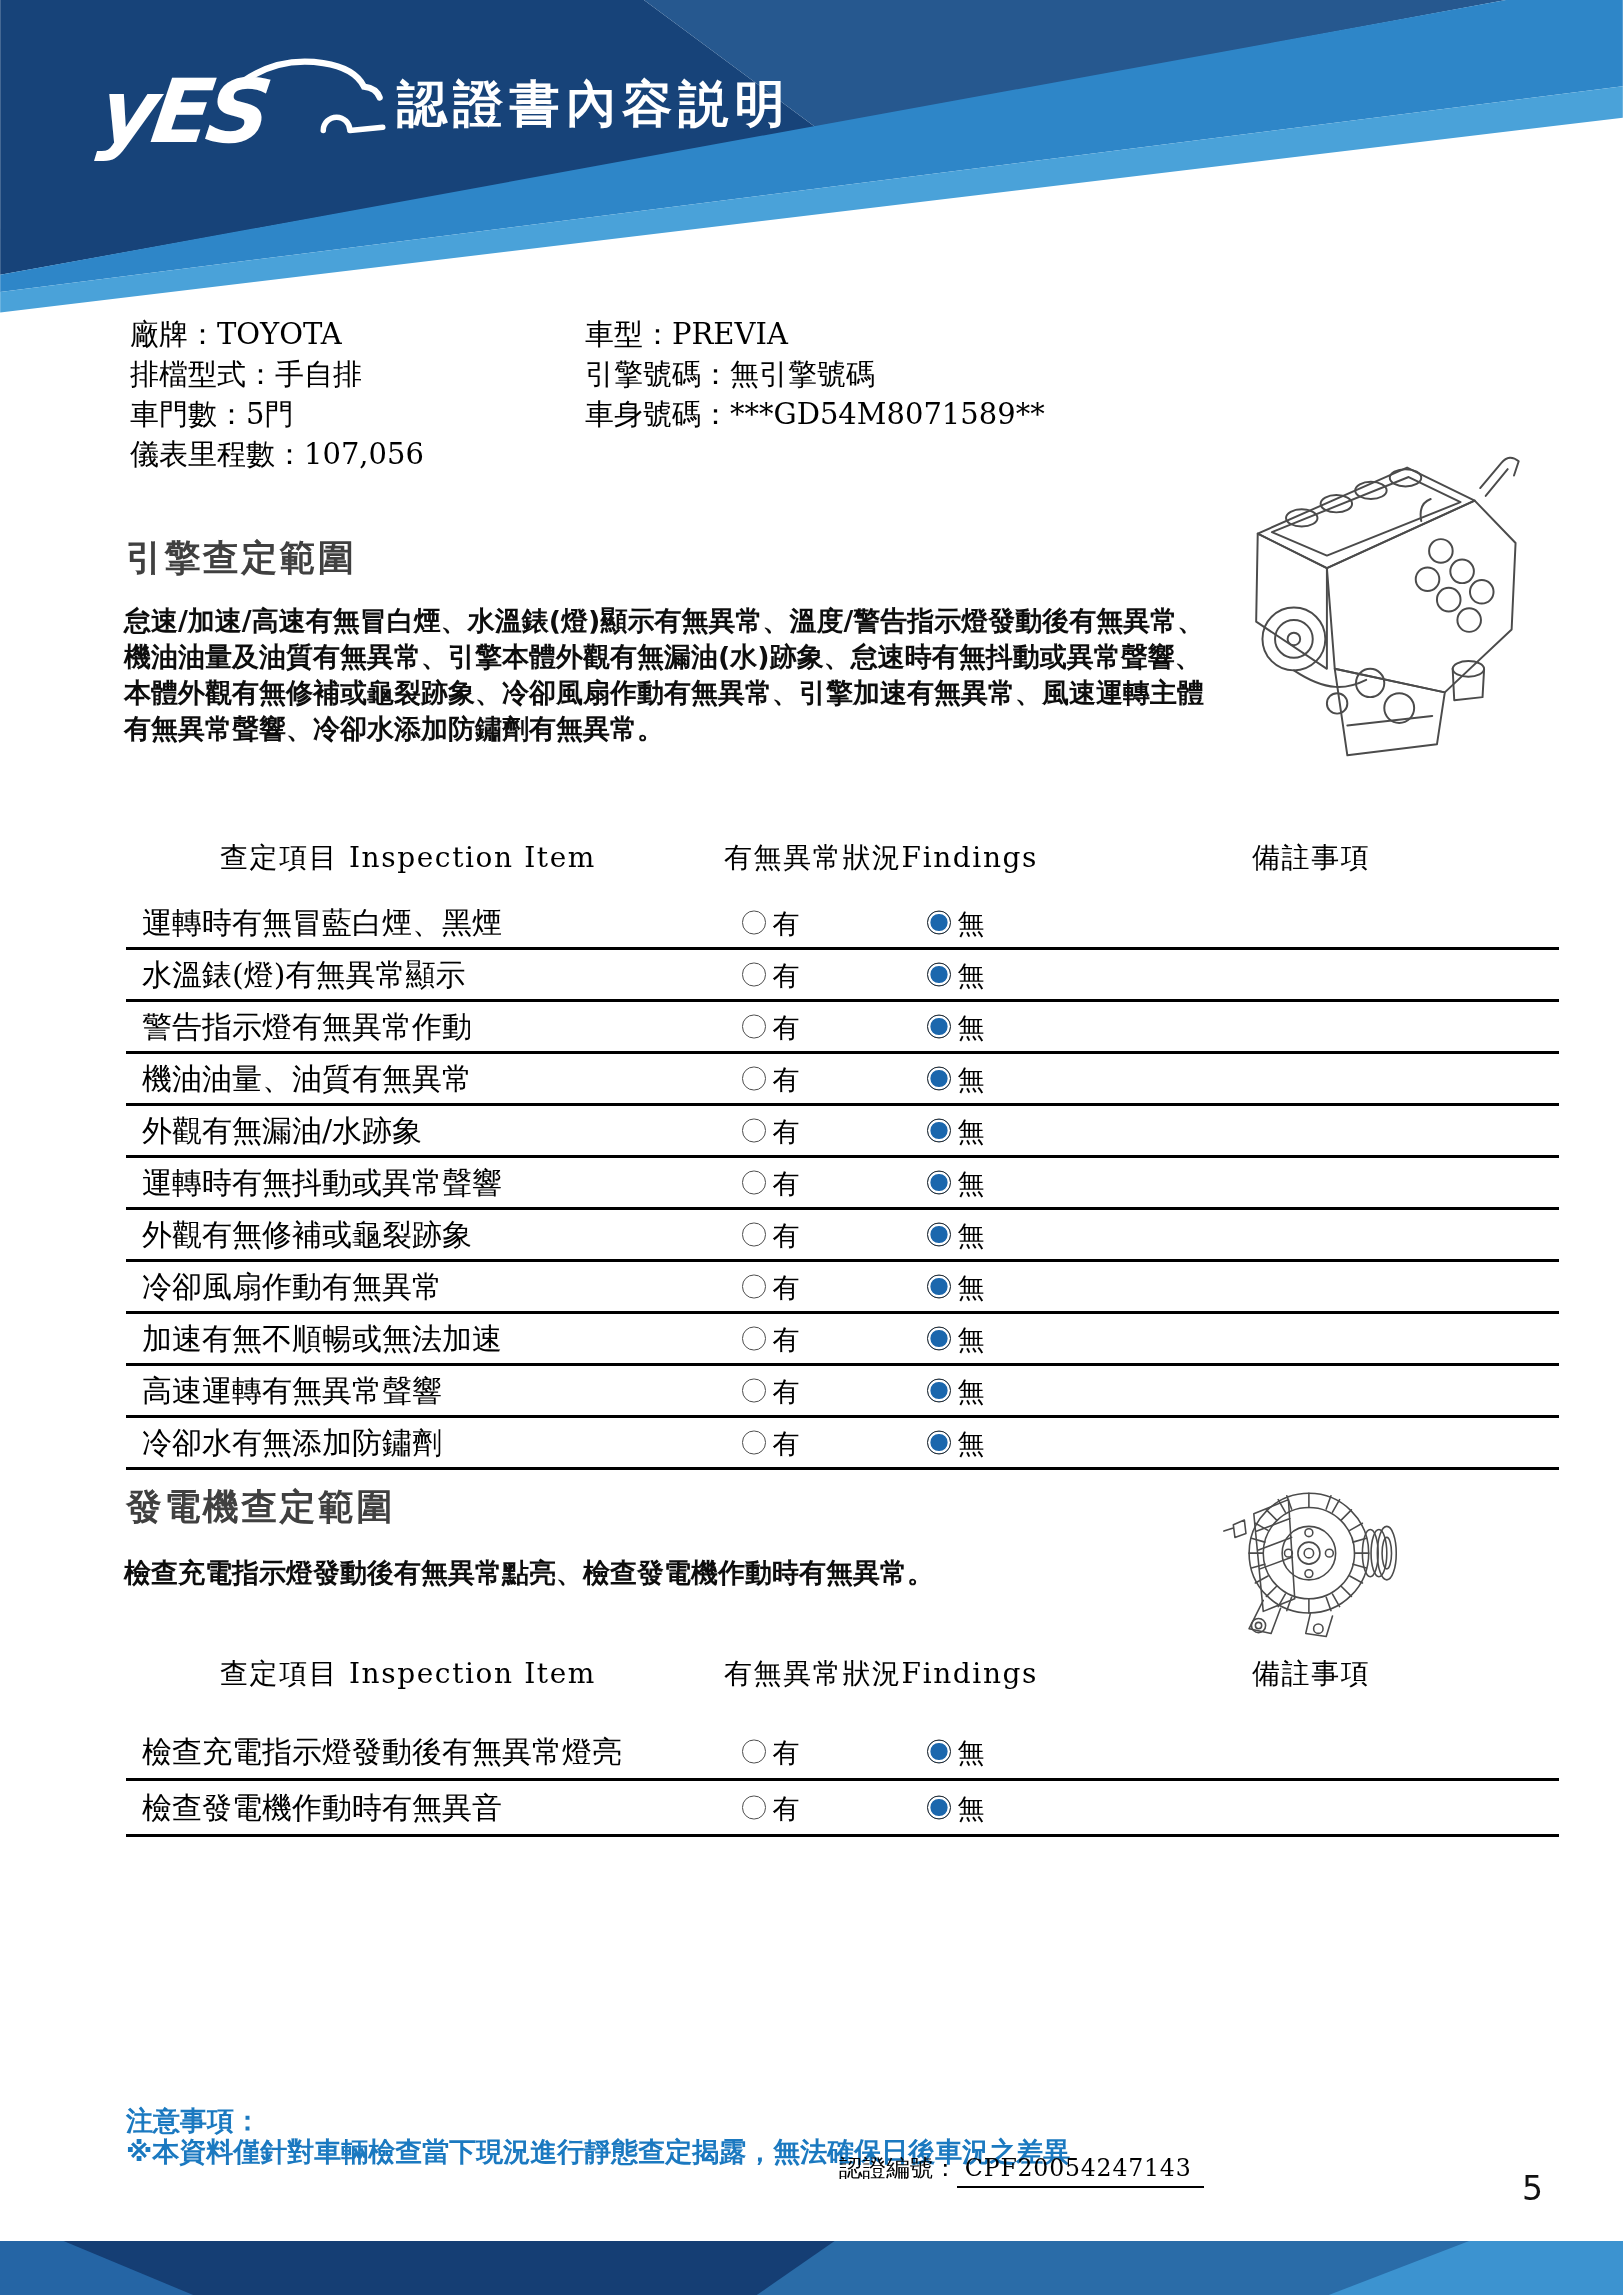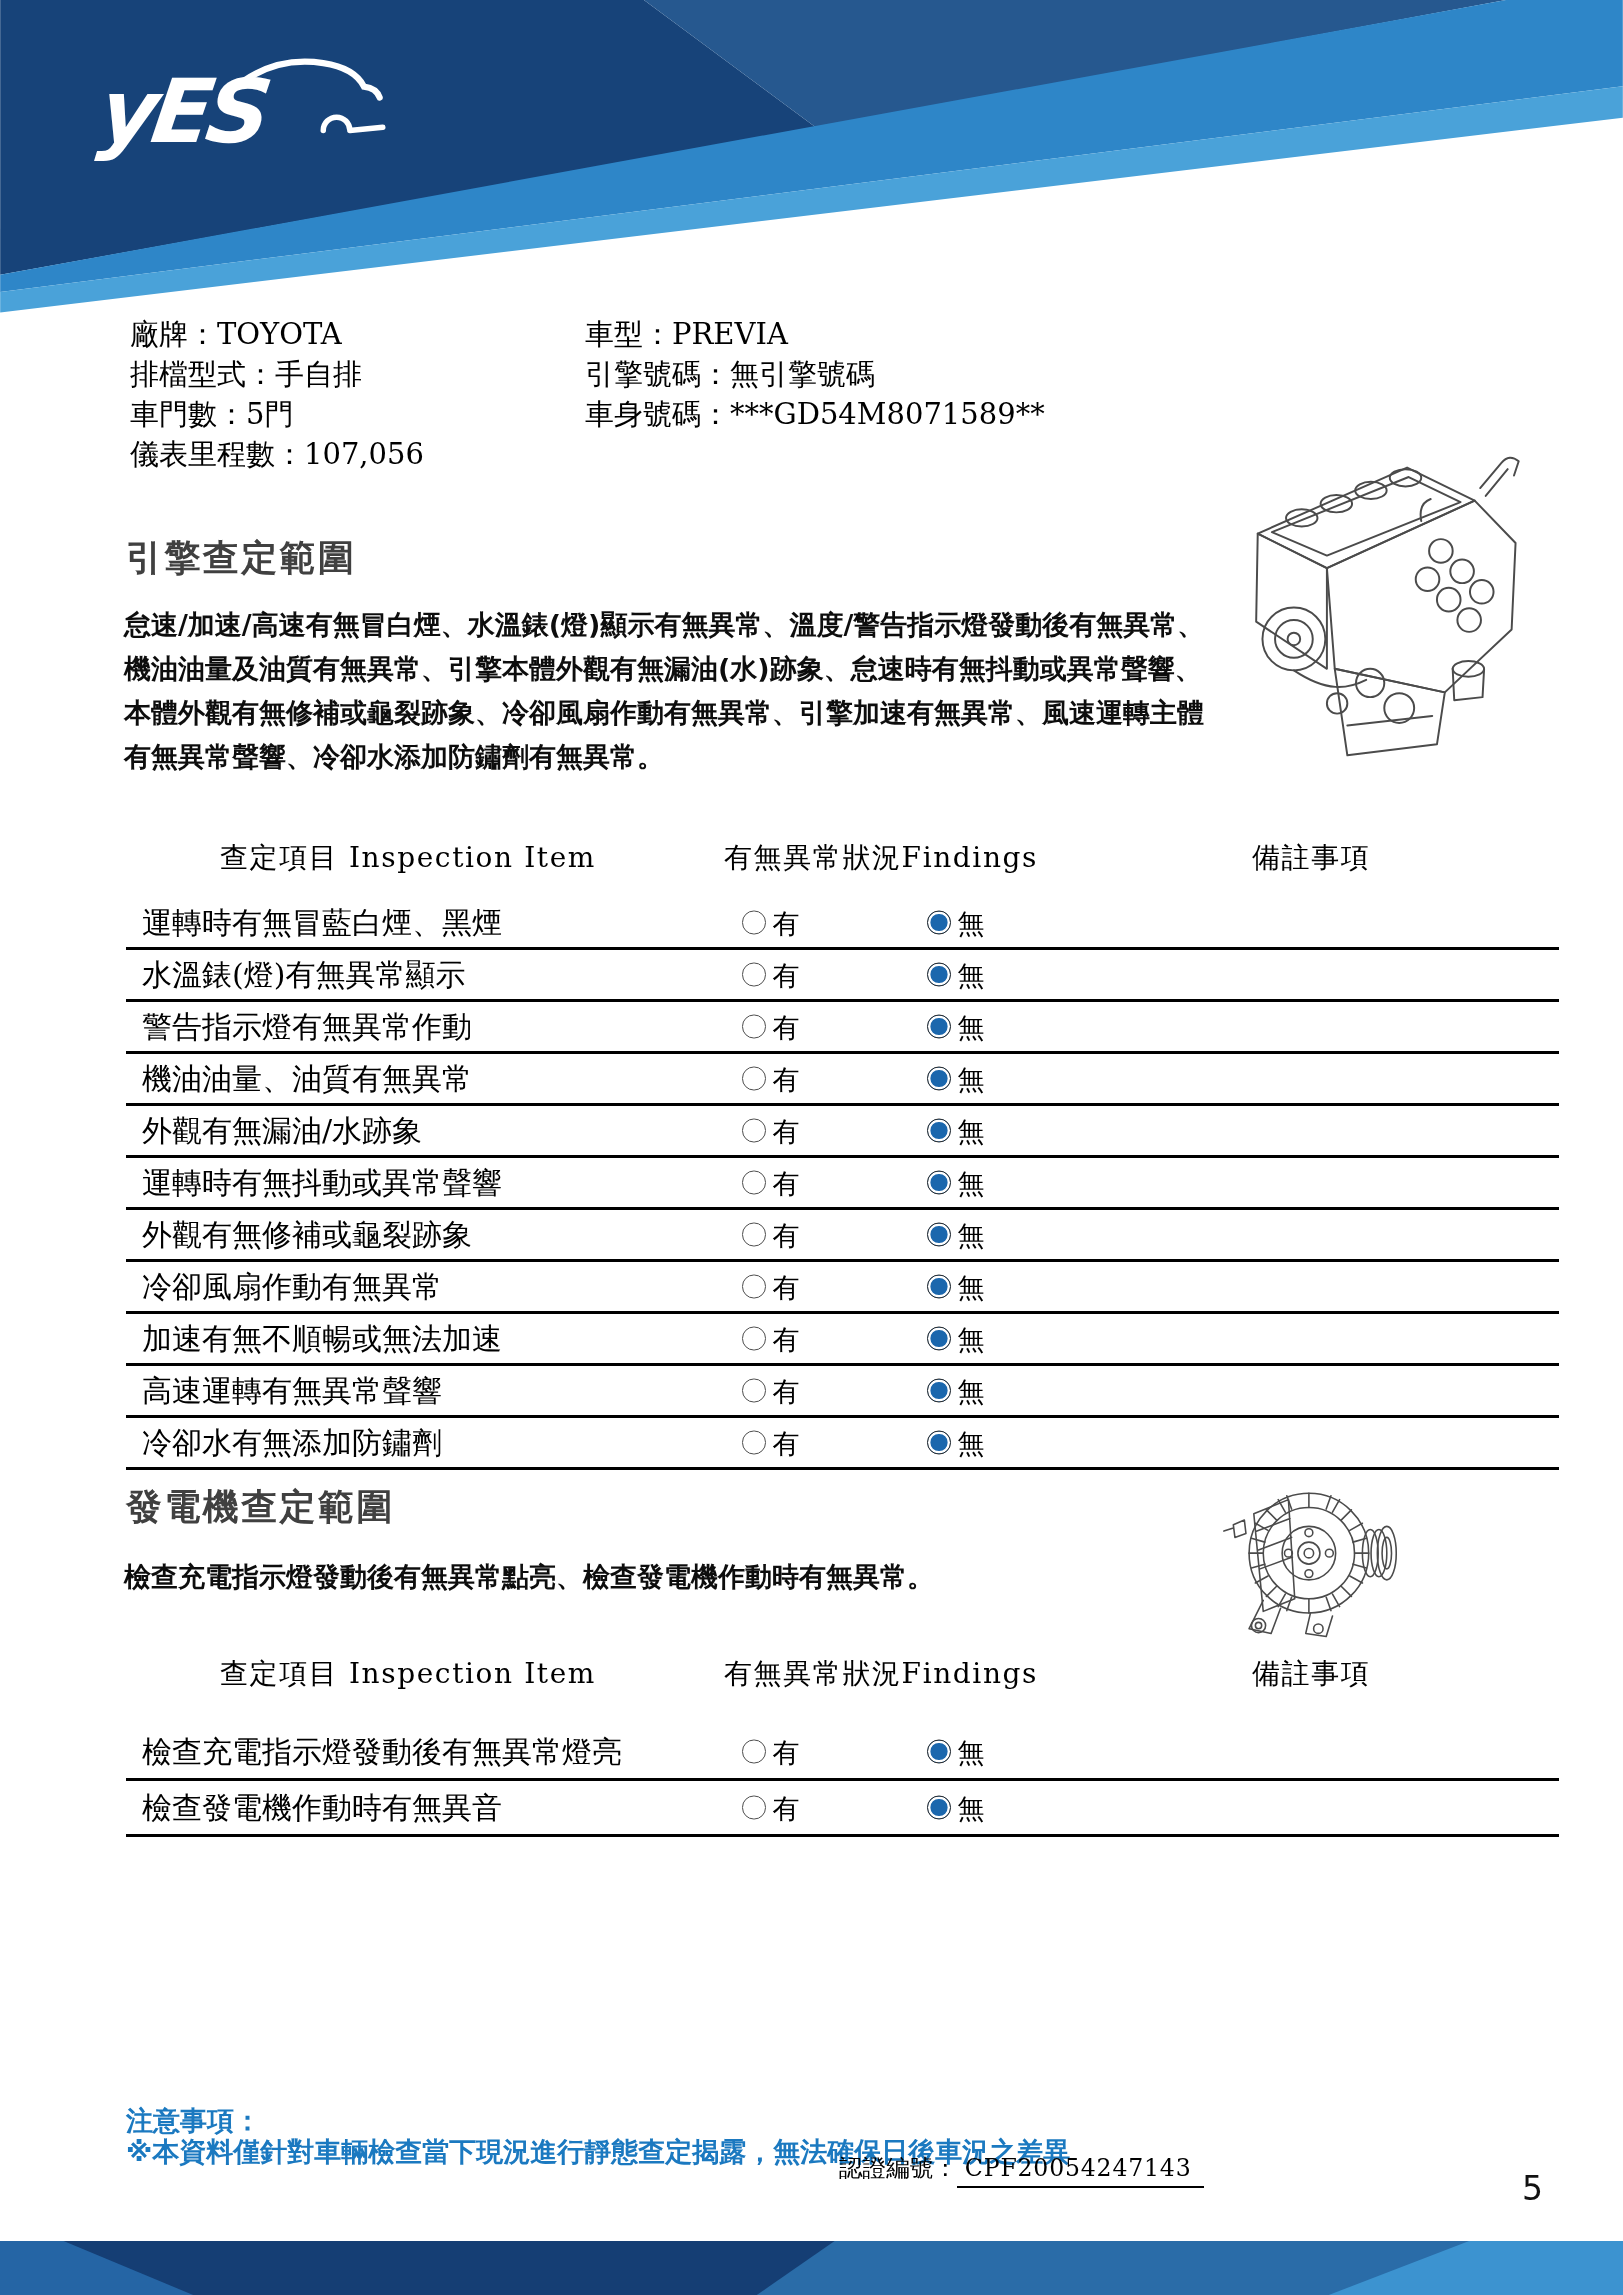--- a/index.html
+++ b/index.html
@@ -22,21 +22,21 @@
   .info-col.c1{left:130px;}
   .info-col.c2{left:585px;}
   .info-col.c3{left:1170px;}
 
   
   .section-title{position:absolute;left:126px;color:#404040;
                  font-family:"DejaVu Sans",sans-serif;font-weight:800;font-size:36px;
                  letter-spacing:2.4px;line-height:1;}
   .section-desc{position:absolute;left:124px;color:#0d0d0d;
                 font-family:"DejaVu Sans",sans-serif;font-weight:700;font-size:27px;
-                line-height:44px;}
+                line-height:36px;}
 
   
   .thead-cell{position:absolute;font-size:28px;letter-spacing:1.6px;white-space:nowrap;}
   .thead-cell.h-item{left:220px;}
   .thead-cell.h-find{left:724px;}
   .thead-cell.h-note{left:1252px;}
 
   
   .tbl{position:absolute;left:126px;width:1433px;}
   .trow{position:relative;border-bottom:3.1px solid #000;}
@@ -76,20 +76,21 @@
       <polygon points="0,0 820,0 1040,163 0,350" fill="#174379"></polygon>
       <polygon points="820,0 1918,0 1040,163" fill="#26588f"></polygon>
       <polygon points="0,350 1918,0 2067,0 2067,110 0,372" fill="#2e86c8"></polygon>
       <polygon points="0,372 2067,110 2067,150 0,398" fill="#4aa2d9"></polygon>
     </svg>
     <div class="logo-text">yES</div>
     <svg class="logo-car" width="165" height="94" viewBox="0 0 210 120">
       <path d="M4,52 Q55,8 120,18 Q160,24 172,48 Q188,50 192,62" fill="none" stroke="#ffffff" stroke-width="8" stroke-linecap="round"></path>
       <path d="M120,104 a17,17 0 0 1 34,0 M154,104 L196,100" fill="none" stroke="#ffffff" stroke-width="7" stroke-linecap="round"></path>
     </svg>
+    <div class="header-title">認證書內容説明</div>
   </div>
 
   <div class="info-col c1">
     <div>廠牌：TOYOTA</div>
     <div>排檔型式：手自排</div>
     <div>車門數：5門</div>
     <div>儀表里程數：107,056</div>
   </div>
   <div class="info-col c2">
     <div>車型：PREVIA</div>

